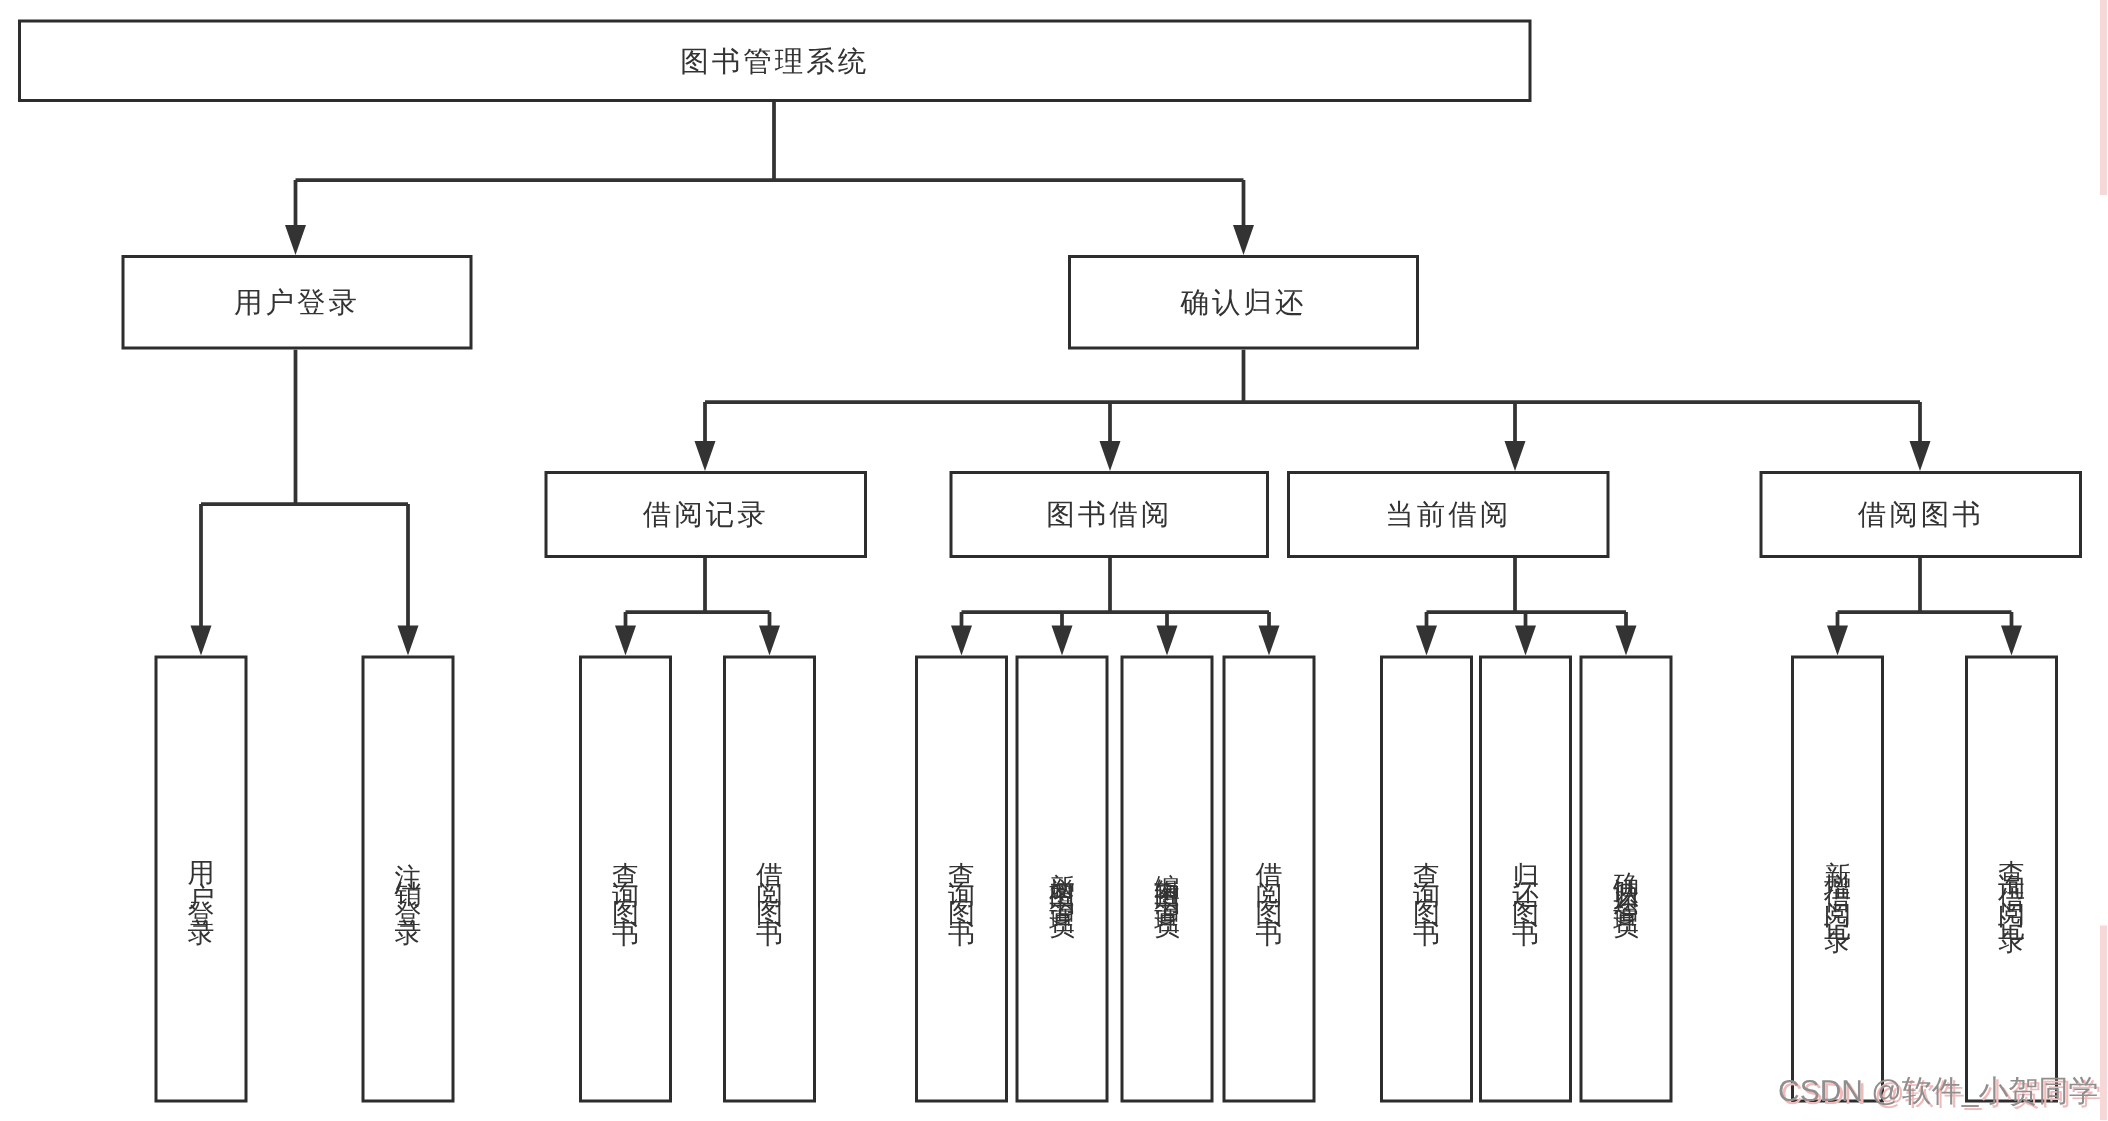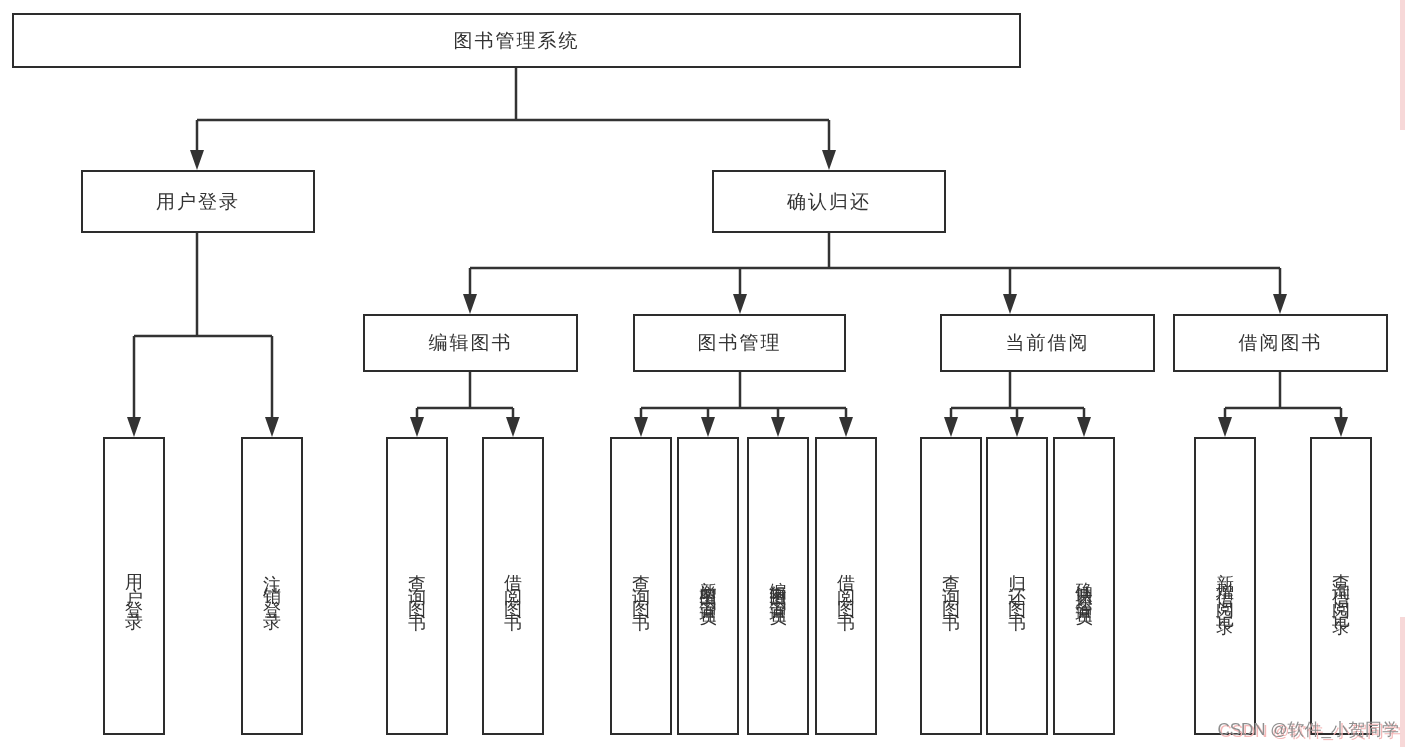--- a/index.html
+++ b/index.html
@@ -41,21 +41,21 @@
     line-height: 1;
     white-space: nowrap;
   }
   .sp-l .vlabel { letter-spacing: 13px; }
   .sp-m .vlabel { letter-spacing: 9px; }
   .sp-s .vlabel { letter-spacing: 4px; font-size: 17px; }
   .watermark {
     position: absolute;
     right: 6px;
     bottom: 6px;
-    font-size: 17px;
+    font-size: 20px;
     color: var(--watermark_gray, #8f8f8f);
     text-shadow: 2px 2px 0 var(--watermark_shadow, #f5b8b8);
     white-space: nowrap;
   }
   .edge-strip {
     position: absolute;
     right: 0;
     width: 5px;
     background: var(--edge_strip, #f7d8d8);
   }
@@ -134,26 +134,26 @@
   </div>
 
   <div class="box" style="left:81px;top:170px;width:234px;height:63px">
     <span class="hlabel">用户登录</span>
   </div>
   <div class="box" style="left:712px;top:170px;width:234px;height:63px">
     <span class="hlabel">确认归还</span>
   </div>
 
   <div class="box" style="left:363px;top:314px;width:215px;height:58px">
-    <span class="hlabel">编辑图书</span>
+    <span class="hlabel">借阅记录</span>
   </div>
   <div class="box" style="left:633px;top:314px;width:213px;height:58px">
-    <span class="hlabel">图书管理</span>
-  </div>
-  <div class="box" style="left:940px;top:314px;width:215px;height:58px">
+    <span class="hlabel">图书借阅</span>
+  </div>
+  <div class="box" style="left:858px;top:314px;width:215px;height:58px">
     <span class="hlabel">当前借阅</span>
   </div>
   <div class="box" style="left:1173px;top:314px;width:215px;height:58px">
     <span class="hlabel">借阅图书</span>
   </div>
 
   <div class="box sp-l" style="left:103px;top:437px;width:62px;height:298px">
     <span class="vlabel">用户登录</span>
   </div>
   <div class="box sp-l" style="left:241px;top:437px;width:62px;height:298px">

